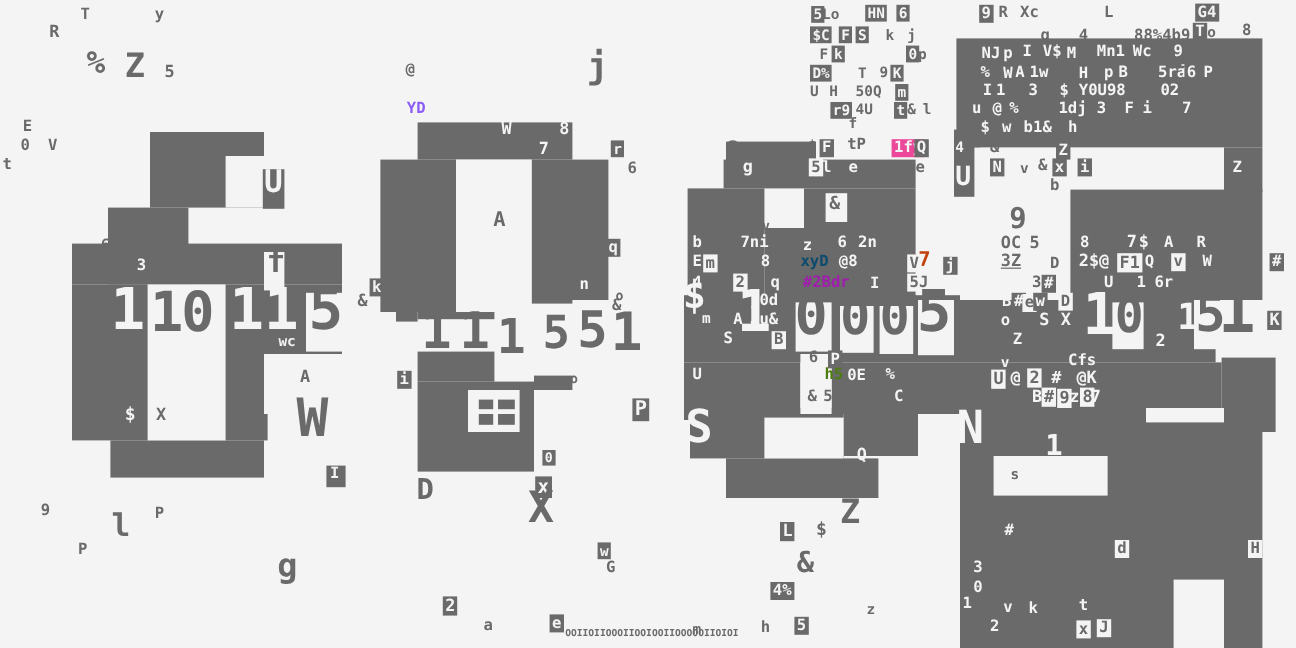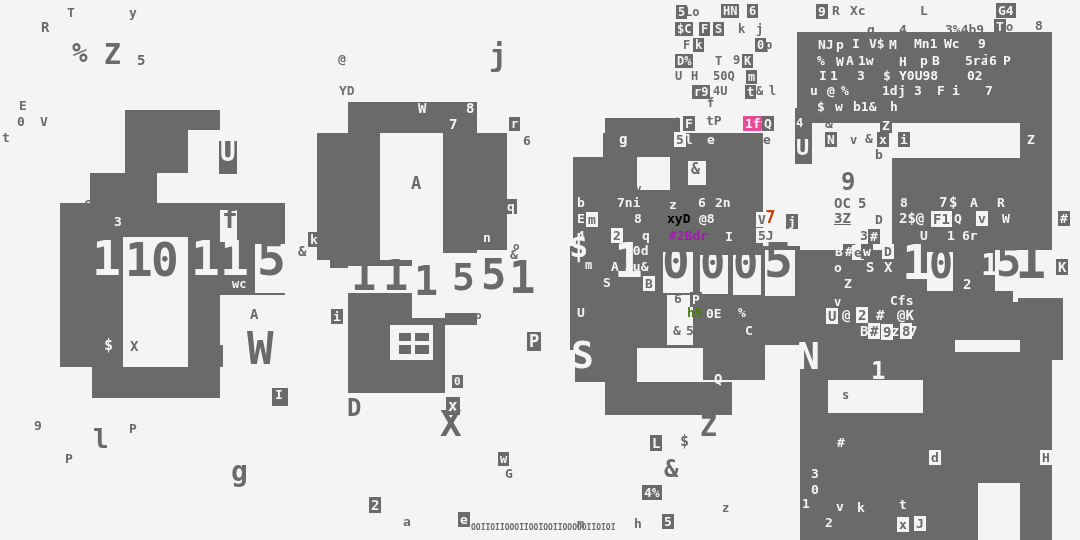--- a/index.html
+++ b/index.html
@@ -78,21 +78,21 @@
     <span class="gl" style="left: 129px; top: 6px; font-size: 13px; color: rgb(106, 106, 106);">y</span>
     <span class="gl" style="left: 41px; top: 20px; font-size: 14px; color: rgb(106, 106, 106);">R</span>
     <span class="gl" style="left: 72px; top: 40px; font-size: 26px; color: rgb(106, 106, 106);">%</span>
     <span class="gl" style="left: 104px; top: 41px; font-size: 28px; color: rgb(106, 106, 106);">Z</span>
     <span class="gl" style="left: 137px; top: 53px; font-size: 14px; color: rgb(106, 106, 106);">5</span>
     <span class="gl" style="left: 19px; top: 99px; font-size: 13px; color: rgb(106, 106, 106);">E</span>
     <span class="gl" style="left: 17px; top: 115px; font-size: 13px; color: rgb(106, 106, 106);">0</span>
     <span class="gl" style="left: 40px; top: 115px; font-size: 13px; color: rgb(106, 106, 106);">V</span>
     <span class="gl" style="left: 2px; top: 131px; font-size: 13px; color: rgb(106, 106, 106);">t</span>
     <span class="gl" style="left: 338px; top: 52px; font-size: 13px; color: rgb(106, 106, 106);">@</span>
-    <span class="gl" style="left: 339px; top: 84px; font-size: 13px; color: #737373;">YD</span>
+    <span class="gl" style="left: 339px; top: 84px; font-size: 13px; color: #8b5cf6;">YD</span>
     <span class="gl" style="left: 489px; top: 41px; font-size: 30px; color: rgb(106, 106, 106);">j</span>
     <span class="gl" style="left: 84px; top: 198px; font-size: 13px; color: rgb(106, 106, 106);">6</span>
     <span class="gl" style="left: 114px; top: 215px; font-size: 13px; color: rgb(244, 244, 244);">3</span>
     <span class="gl" style="left: 220px; top: 139px; font-size: 26px; color: rgb(244, 244, 244);">U</span>
     <span class="gl" style="left: 222px; top: 206px; font-size: 26px; color: rgb(106, 106, 106);">f</span>
     <span class="gl" style="left: 232px; top: 278px; font-size: 12px; color: rgb(244, 244, 244);">wc</span>
     <span class="gl" style="left: 104px; top: 338px; font-size: 15px; color: rgb(244, 244, 244);">$</span>
     <span class="gl" style="left: 130px; top: 339px; font-size: 14px; color: rgb(106, 106, 106);">X</span>
     <span class="gl" style="left: 250px; top: 307px; font-size: 14px; color: rgb(106, 106, 106);">A</span>
     <span class="gl chip" style="left: 308px; top: 232px; font-size: 13px; color: rgb(244, 244, 244); background: rgb(106, 106, 106);">k</span>
@@ -190,21 +190,21 @@
     <span class="gl" style="left: 635px; top: 183px; font-size: 11px; color: rgb(106, 106, 106);">v</span>
     <span class="gl" style="left: 577px; top: 196px; font-size: 13px; color: rgb(244, 244, 244);">b</span>
     <span class="gl" style="left: 617px; top: 196px; font-size: 13px; color: rgb(244, 244, 244);">7ni</span>
     <span class="gl chip" style="left: 667px; top: 197px; font-size: 13px; color: rgb(244, 244, 244); background: rgb(106, 106, 106);">z</span>
     <span class="gl" style="left: 698px; top: 196px; font-size: 13px; color: rgb(244, 244, 244);">6</span>
     <span class="gl" style="left: 715px; top: 196px; font-size: 13px; color: rgb(244, 244, 244);">2n</span>
     <span class="gl" style="left: 755px; top: 209px; font-size: 17px; color: #c2410c;">r7</span>
     <span class="gl" style="left: 577px; top: 212px; font-size: 13px; color: rgb(244, 244, 244);">E</span>
     <span class="gl chip" style="left: 586px; top: 212px; font-size: 13px; color: rgb(106, 106, 106); background: rgb(244, 244, 244);">m</span>
     <span class="gl" style="left: 634px; top: 212px; font-size: 13px; color: rgb(244, 244, 244);">8</span>
-    <span class="gl" style="left: 667px; top: 212px; font-size: 13px; color: #000000;">xyD</span>
+    <span class="gl" style="left: 667px; top: 212px; font-size: 13px; color: #0c4a6e;">xyD</span>
     <span class="gl" style="left: 699px; top: 212px; font-size: 13px; color: rgb(244, 244, 244);">@8</span>
     <span class="gl chip" style="left: 756px; top: 212px; font-size: 13px; color: rgb(106, 106, 106); background: rgb(244, 244, 244);">V</span>
     <span class="gl chip" style="left: 786px; top: 214px; font-size: 13px; color: rgb(244, 244, 244); background: rgb(106, 106, 106);">j</span>
     <span class="gl" style="left: 577px; top: 229px; font-size: 13px; color: rgb(244, 244, 244);">4</span>
     <span class="gl chip" style="left: 611px; top: 228px; font-size: 13px; color: rgb(106, 106, 106); background: rgb(244, 244, 244);">2</span>
     <span class="gl" style="left: 642px; top: 229px; font-size: 13px; color: rgb(244, 244, 244);">q</span>
     <span class="gl" style="left: 669px; top: 229px; font-size: 13px; color: #a21caf;">#2Bdr</span>
     <span class="gl" style="left: 725px; top: 230px; font-size: 13px; color: rgb(244, 244, 244);">I</span>
     <span class="gl chip" style="left: 756px; top: 228px; font-size: 13px; color: rgb(106, 106, 106); background: rgb(244, 244, 244);">5J</span>
     <span class="gl" style="left: 569px; top: 230px; font-size: 32px; color: rgb(244, 244, 244);">$</span>
@@ -232,21 +232,21 @@
     <span class="gl" style="left: 577px; top: 306px; font-size: 13px; color: rgb(244, 244, 244);">U</span>
     <span class="gl" style="left: 571px; top: 336px; font-size: 38px; color: rgb(244, 244, 244);">S</span>
     <span class="gl" style="left: 714px; top: 372px; font-size: 14px; color: rgb(244, 244, 244);">Q</span>
     <span class="gl chip" style="left: 816px; top: 4px; font-size: 13px; color: rgb(244, 244, 244); background: rgb(106, 106, 106);">9</span>
     <span class="gl" style="left: 832px; top: 4px; font-size: 13px; color: rgb(106, 106, 106);">R</span>
     <span class="gl" style="left: 850px; top: 4px; font-size: 13px; color: rgb(106, 106, 106);">Xc</span>
     <span class="gl" style="left: 920px; top: 4px; font-size: 13px; color: rgb(106, 106, 106);">L</span>
     <span class="gl chip" style="left: 996px; top: 3px; font-size: 13px; color: rgb(244, 244, 244); background: rgb(106, 106, 106);">G4</span>
     <span class="gl" style="left: 867px; top: 23px; font-size: 13px; color: rgb(106, 106, 106);">q</span>
     <span class="gl" style="left: 899px; top: 23px; font-size: 13px; color: rgb(106, 106, 106);">4</span>
-    <span class="gl" style="left: 945px; top: 23px; font-size: 13px; color: rgb(106, 106, 106);">3%4b9</span>
+    <span class="gl" style="left: 945px; top: 23px; font-size: 13px; color: rgb(106, 106, 106);">88%4b9</span>
     <span class="gl chip" style="left: 994px; top: 19px; font-size: 13px; color: rgb(244, 244, 244); background: rgb(106, 106, 106);">T</span>
     <span class="gl" style="left: 1006px; top: 21px; font-size: 12px; color: rgb(106, 106, 106);">o</span>
     <span class="gl" style="left: 1035px; top: 19px; font-size: 13px; color: rgb(106, 106, 106);">8</span>
     <span class="gl chip" style="left: 816px; top: 37px; font-size: 13px; color: rgb(244, 244, 244); background: rgb(106, 106, 106);">NJ</span>
     <span class="gl" style="left: 836px; top: 38px; font-size: 13px; color: rgb(244, 244, 244);">p</span>
     <span class="gl" style="left: 852px; top: 37px; font-size: 13px; color: rgb(244, 244, 244);">I</span>
     <span class="gl" style="left: 869px; top: 37px; font-size: 13px; color: rgb(244, 244, 244);">V$</span>
     <span class="gl chip" style="left: 887px; top: 37px; font-size: 13px; color: rgb(244, 244, 244); background: rgb(106, 106, 106);">M</span>
     <span class="gl" style="left: 914px; top: 37px; font-size: 13px; color: rgb(244, 244, 244);">Mn1</span>
     <span class="gl" style="left: 944px; top: 37px; font-size: 13px; color: rgb(244, 244, 244);">Wc</span>

